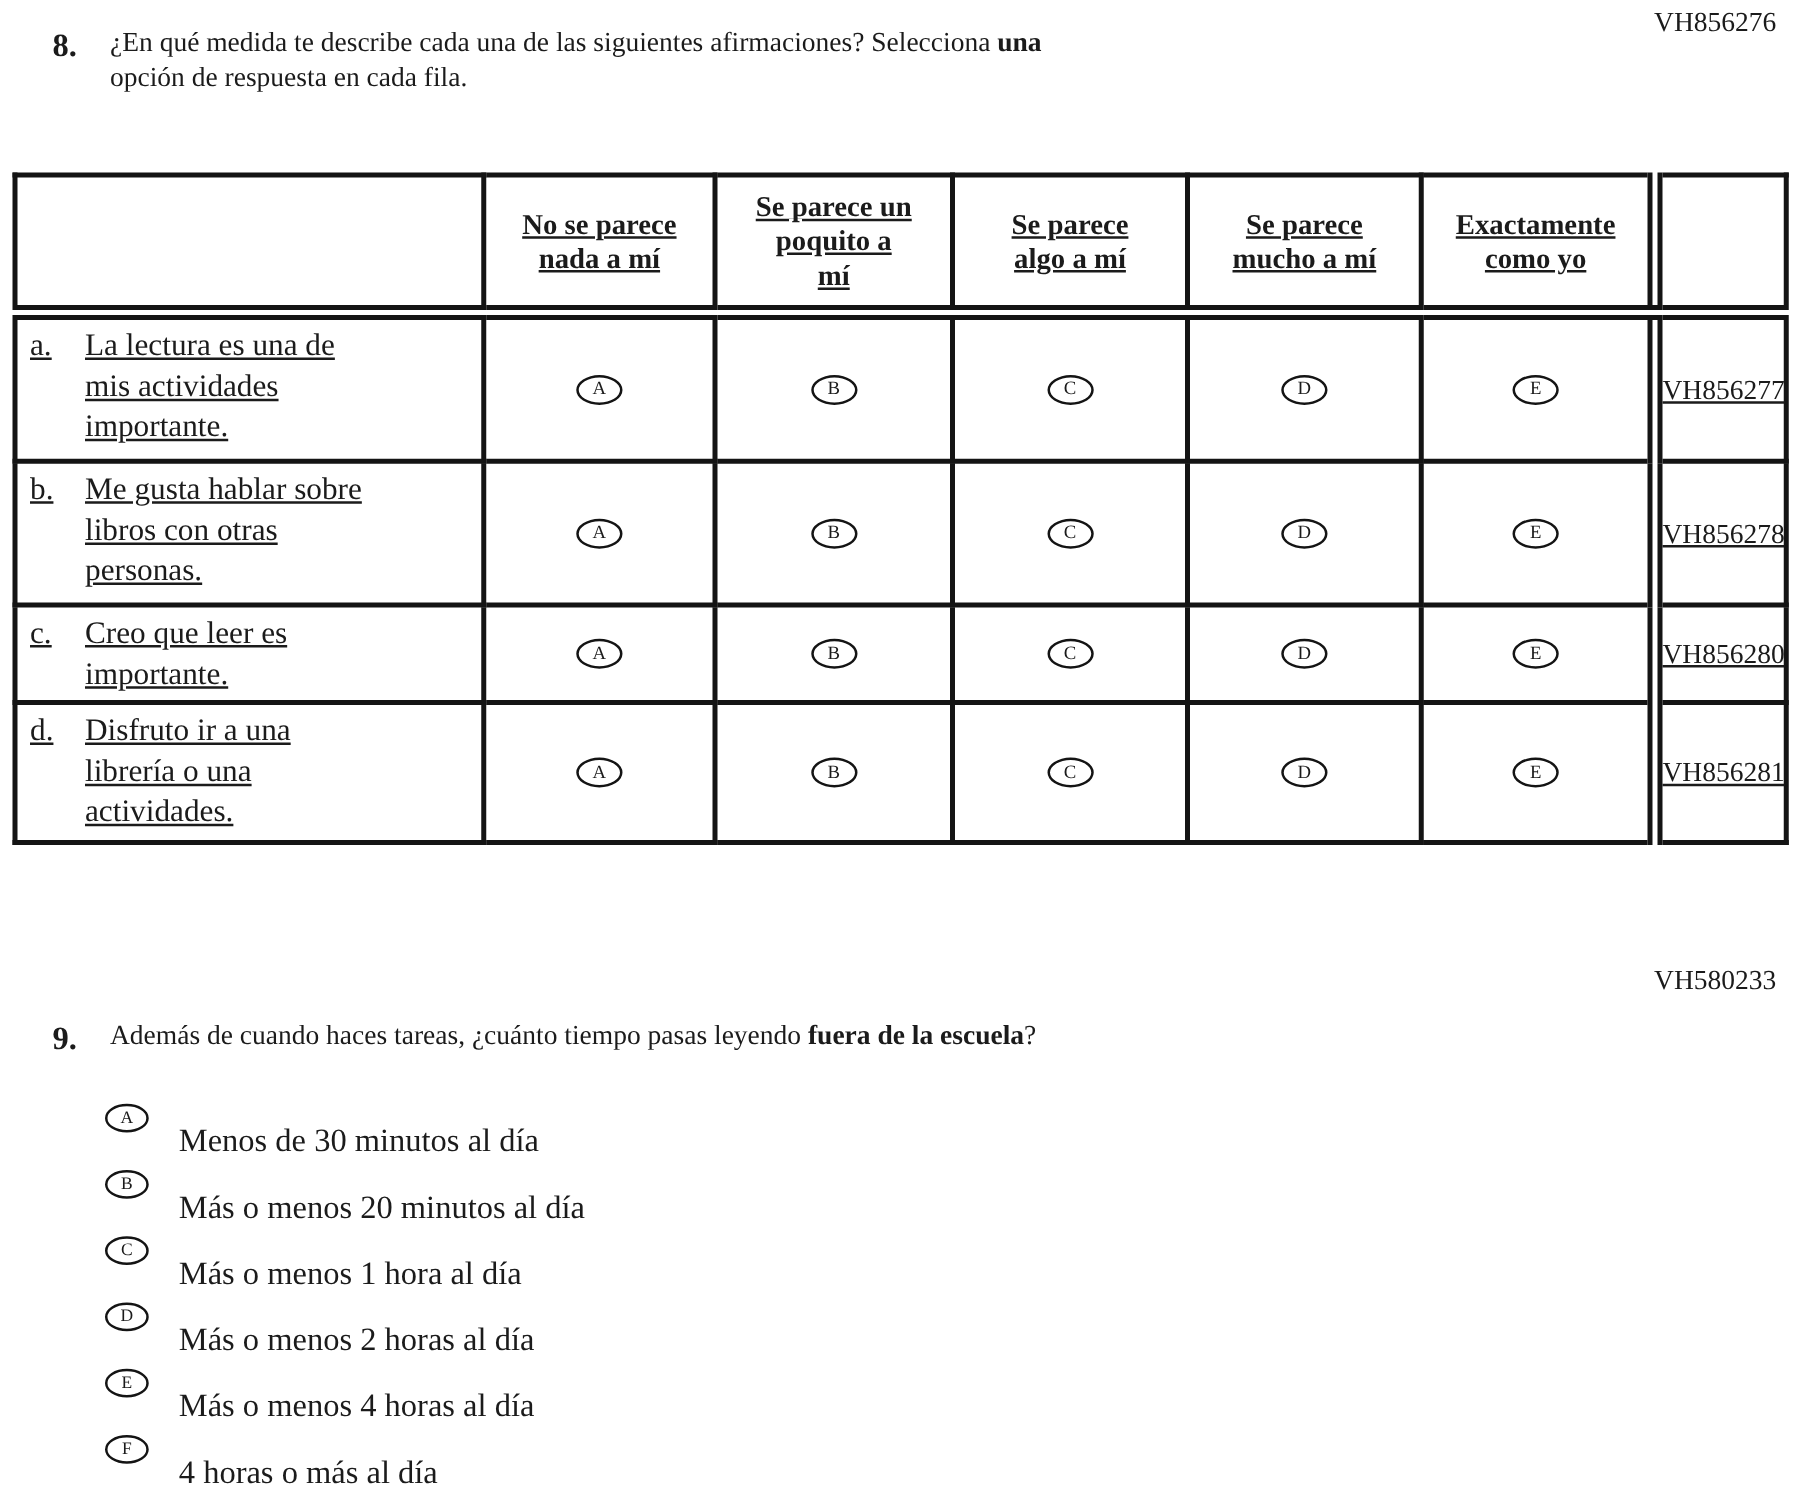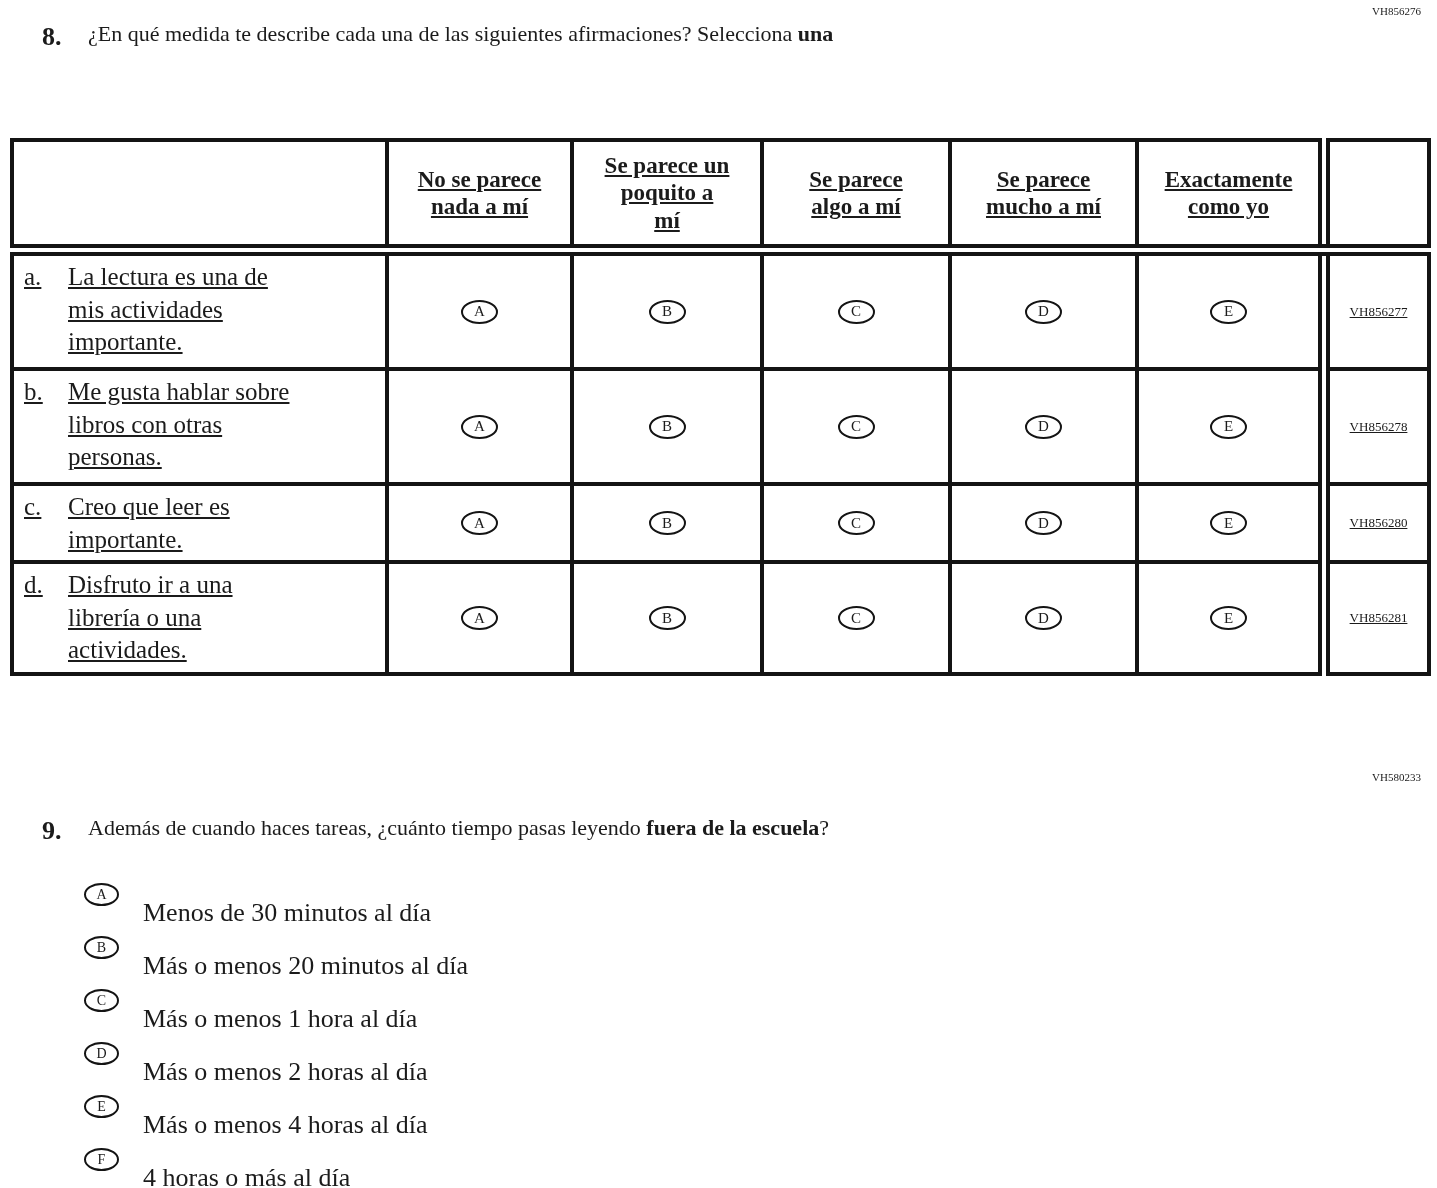--- a/index.html
+++ b/index.html
@@ -7,21 +7,21 @@
     width: 1437px; height: 1188px;
     background: #ffffff;
     color: #1b1b1b;
     font-family: "Liberation Serif", "DejaVu Serif", serif;
     position: relative;
     overflow: hidden;
   }
   .code {
     position: absolute;
     right: 16px;
-    font-size: 11px;
+    font-size: 22px;
     color: #1b1b1b;
     margin-left: 36px;
   }
   .code-q8 { top: 5px; }
   .code-q9 { top: 771px; }
 
   .question {
     position: absolute;
     left: 42px;
     display: flex;
@@ -84,21 +84,21 @@
     font-size: 25px;
     line-height: 1.3;
   }
   .matrix td.opt-cell {
     text-align: center;
     vertical-align: middle;
   }
   .matrix td.vh-cell {
     text-align: center;
     vertical-align: middle;
-    font-size: 13px;
+    font-size: 22px;
   }
   tr.row-a td, tr.row-b td { height: 102px; }
   tr.row-c td { height: 64px; }
   tr.row-d td { height: 99px; }
 
   .bubble {
     display: inline-flex;
     align-items: center;
     justify-content: center;
     width: 37px; height: 24px;
@@ -135,20 +135,21 @@
 </head>
 <body>
 
 <div class="code code-q8">VH856276</div>
 
 <div class="question q8">
   <span class="qnum">8.</span>
   <div class="qtext">
     <span>¿En qué medida te describe cada una de las siguientes afirmaciones? Selecciona</span>
     <b>una</b><br>
+    <span>opción de respuesta en cada fila.</span>
   </div>
 </div>
 
 <table class="matrix">
   <colgroup>
     <col style="width:375px">
       <col style="width:185px">
       <col style="width:190px">
     <col style="width:188px">
       <col style="width:187px">

